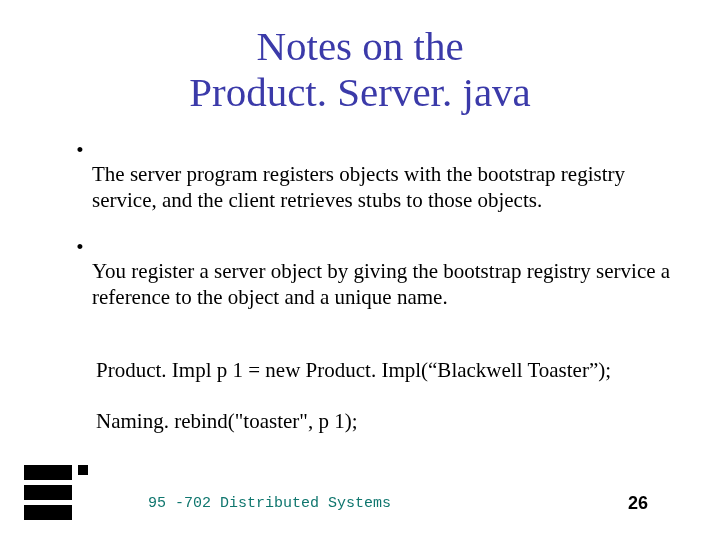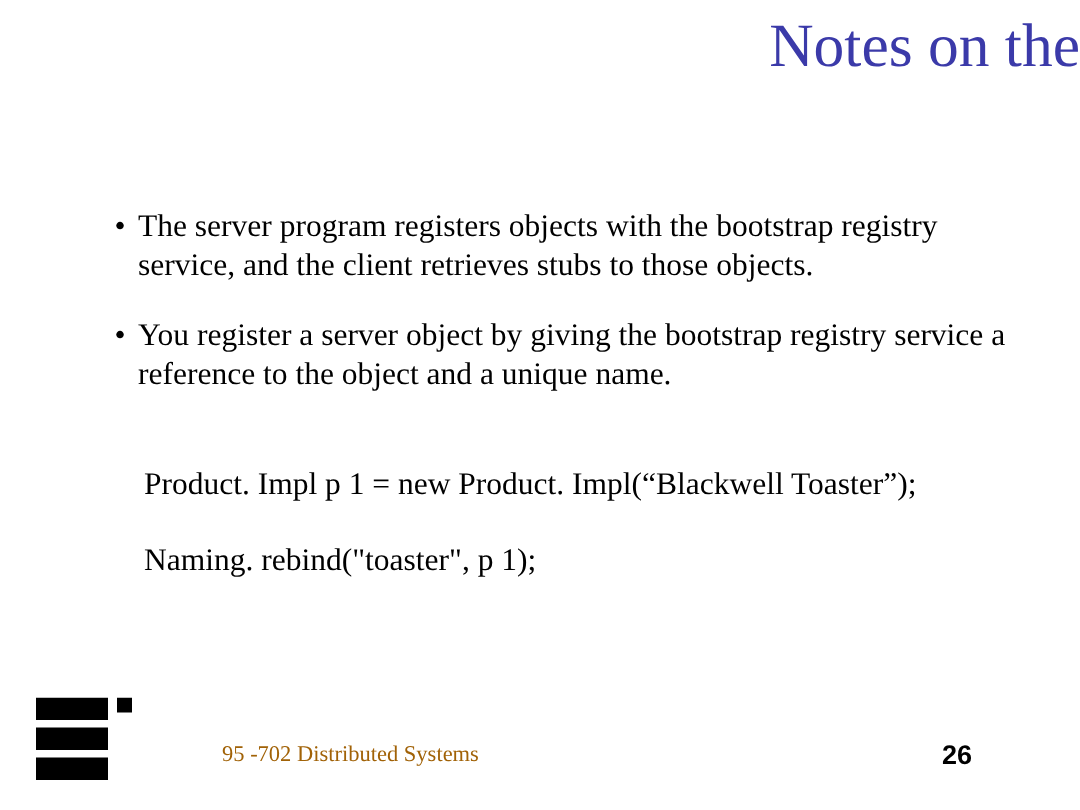--- a/index.html
+++ b/index.html
@@ -13,26 +13,26 @@
     position: relative;
     overflow: hidden;
   }
   .slide {
     width: 720px;
     height: 540px;
     position: relative;
     box-sizing: border-box;
   }
   .title {
-    text-align: right;
+    text-align: center;
     font-size: 41px;
     line-height: 1.12;
     color: #3b3aa9;
     font-weight: 400;
-    padding-top: 8px;
+    padding-top: 24px;
   }
   .body {
     position: absolute;
     left: 72px;
     right: 40px;
     top: 138px;
     font-size: 21px;
     line-height: 1.22;
     color: #000;
   }
@@ -42,35 +42,36 @@
   }
   .bullet .dot {
     flex: 0 0 auto;
     width: 16px;
     text-align: center;
     margin-right: 4px;
     line-height: 1.22;
   }
   .bullet .txt {
     flex: 1 1 auto;
+    margin-top: 24px;
   }
   .code-block {
     margin-left: 24px;
     margin-top: 20px;
     font-size: 21px;
     line-height: 1.22;
     white-space: pre-line;
   }
   .footer-text {
     position: absolute;
     left: 148px;
     bottom: 28px;
     font-size: 15px;
-    font-family: Liberation Serif, serif;
-    color: #a16207;
+    font-family: Liberation Mono, monospace;
+    color: #0f766e;
   }
   .page-num {
     position: absolute;
     right: 72px;
     bottom: 26px;
     font-size: 18px;
     font-family: Arial, Helvetica, sans-serif;
     font-weight: bold;
     color: #000;
     margin-top: 24px;
@@ -83,20 +84,21 @@
     height: 55px;
   }
 </style>
 </head>
 <body>
 
 <div class="slide">
 
   <div class="title">
     <span>Notes on the</span><br>
+    <span>Product. Server. java</span>
   </div>
 
   <div class="body">
 
     <div class="bullet">
       <div class="dot">•</div>
       <div class="txt">The server program registers objects with the bootstrap registry service, and the client retrieves stubs to those objects.</div>
     </div>
 
     <div class="bullet">

